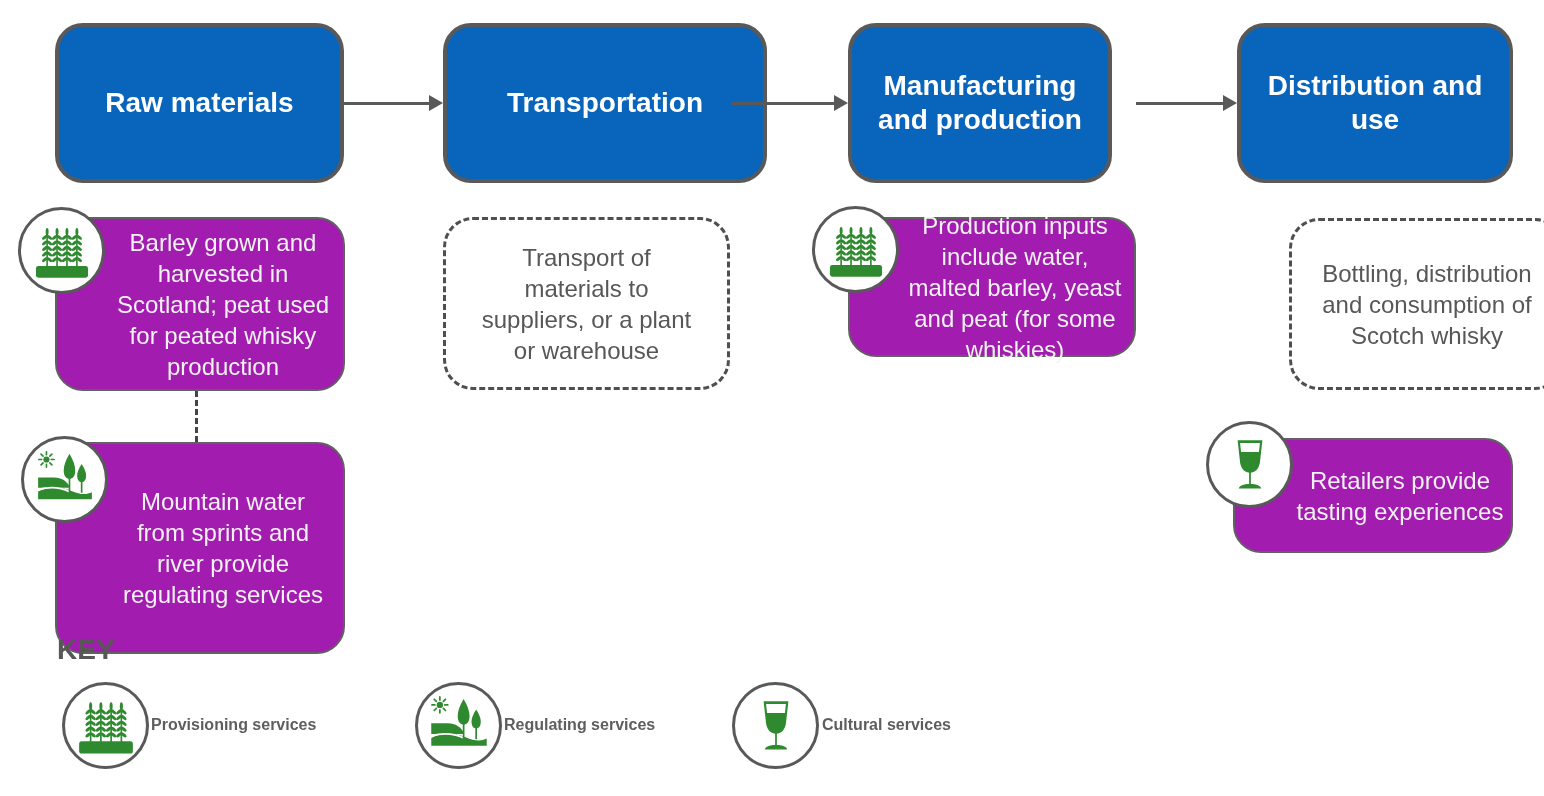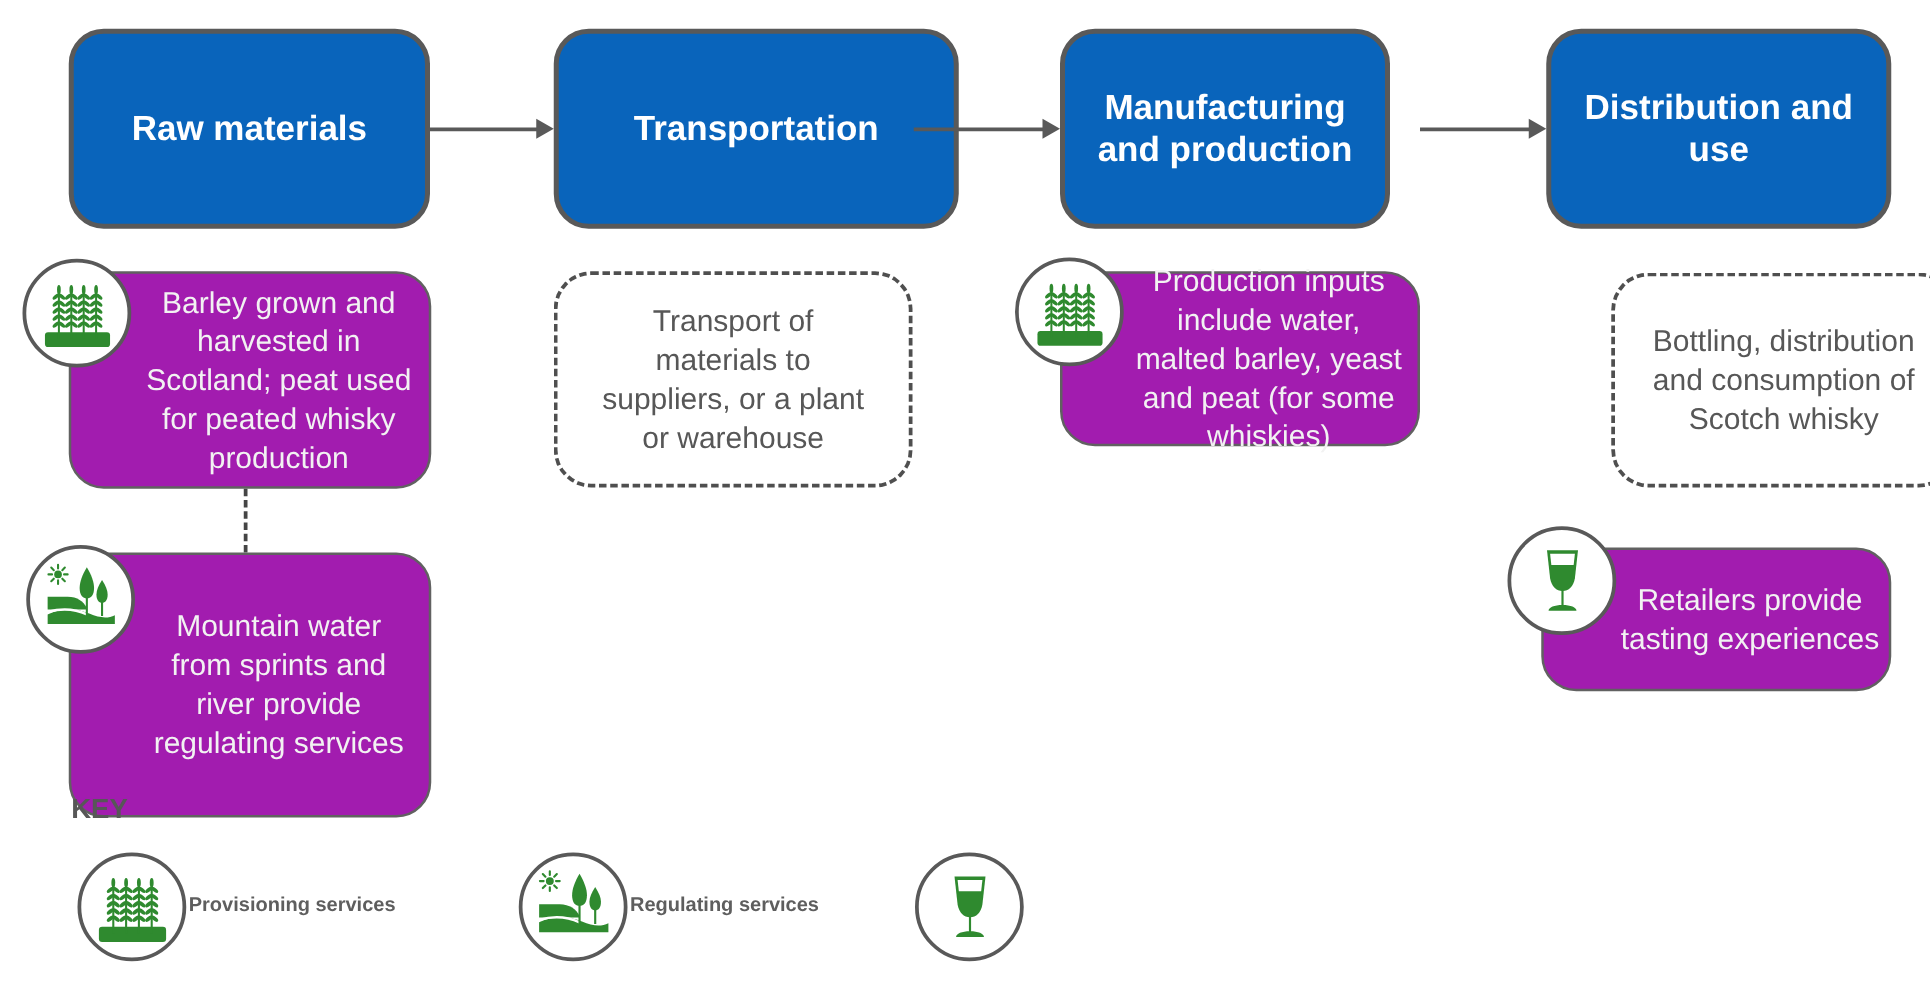--- a/index.html
+++ b/index.html
@@ -28,21 +28,21 @@
 
   .arrow{position:absolute;top:95px;height:16px;}
   .arrow .line{position:absolute;left:0;right:11px;top:6.5px;height:3px;background:#595959;}
   .arrow .head{position:absolute;right:0;top:0;width:0;height:0;
                border-left:14px solid #595959;border-top:8px solid transparent;
                border-bottom:8px solid transparent;}
 
   .connector{position:absolute;left:195px;top:391px;height:51px;width:0;
              border-left:3px dashed #454545;}
 
-  .key-heading{position:absolute;left:57px;top:634px;font-size:22px;font-weight:bold;color:#575757;}
+  .key-heading{position:absolute;left:57px;top:634px;font-size:28px;font-weight:bold;color:#575757;}
   .key-label{position:absolute;top:710px;font-size:16px;font-weight:bold;color:#5e5e5e;line-height:30px;}
 </style>
 </head>
 <body>
 
 <div class="canvas">
 
   <svg width="0" height="0" style="position:absolute" aria-hidden="true">
     <defs>
       <g id="stalk-g" fill="#2F8A2F">
@@ -193,14 +193,15 @@
         <use href="#icon-landscape"></use>
       </svg>
   </div>
   <div class="key-label" style="left:504px">Regulating services</div>
 
   <div class="badge" style="left:732px;top:682px">
     <svg viewBox="0 0 100 100" width="62" height="62">
         <use href="#icon-wine"></use>
       </svg>
   </div>
+  <div class="key-label" style="left:822px">Cultural services</div>
 
 </div>
 
 </body></html>

